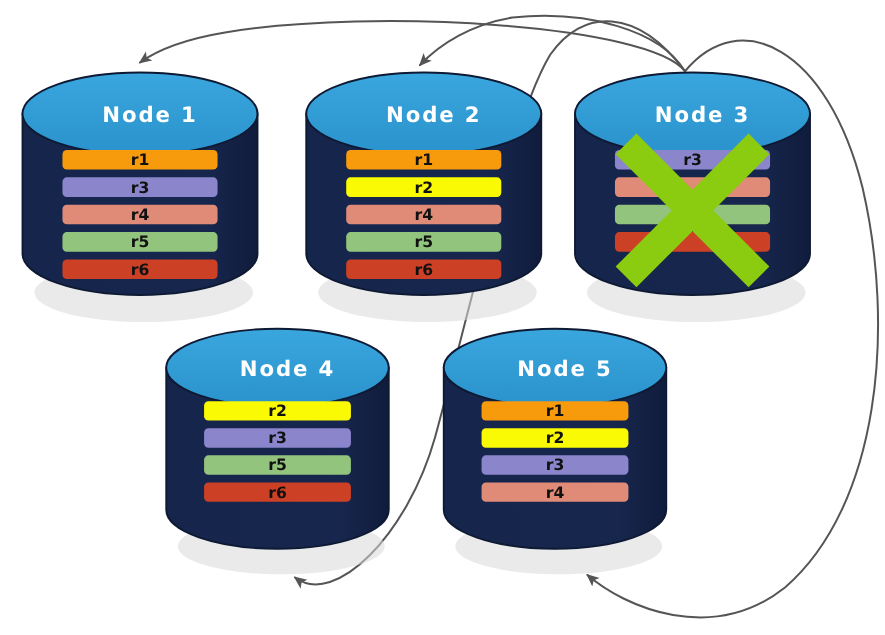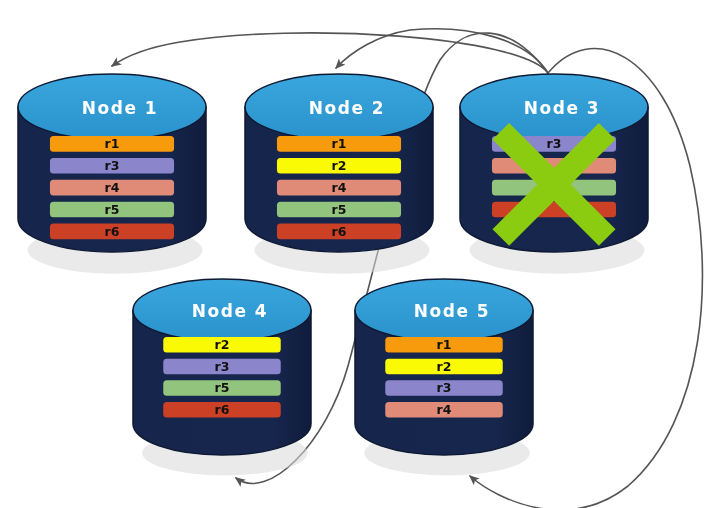--- a/index.html
+++ b/index.html
@@ -9,21 +9,21 @@
   }
   body {
     width: 708px;
     height: 508px;
     position: relative;
     overflow: hidden;
     font-family: "DejaVu Sans", sans-serif;
   }
   #stage {
     position: absolute;
-    left: 0; top: 16px;
+    left: 0; top: 0;
     width: 708px;
     height: 442px;
   }
   #diagram {
     position: absolute;
     left: 0; top: 0;
     width: 708px;
     height: 508px;
   }
   .node-label {

